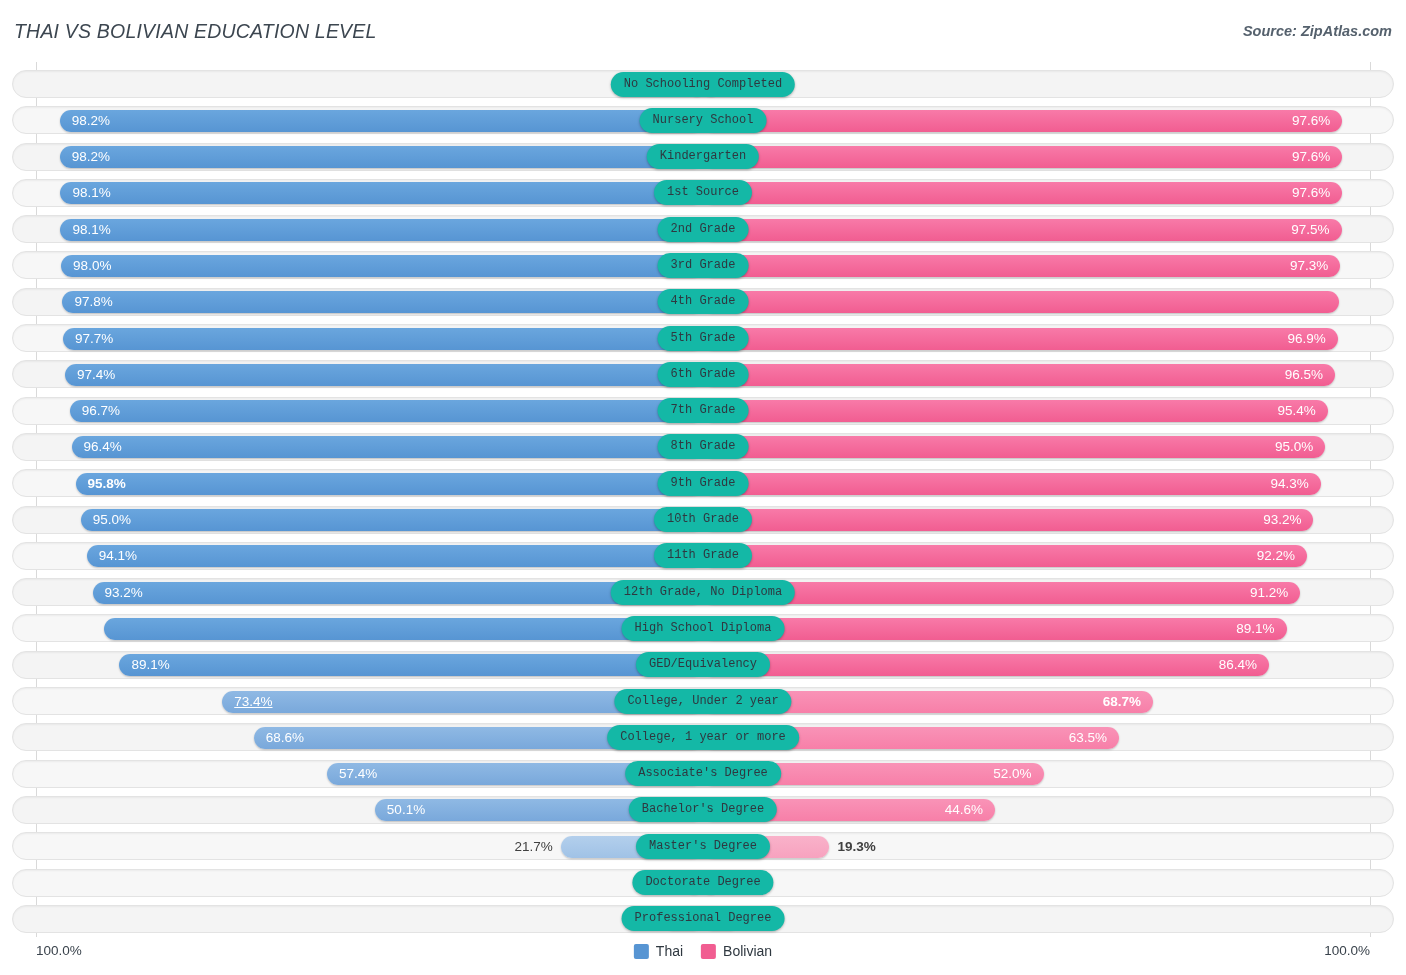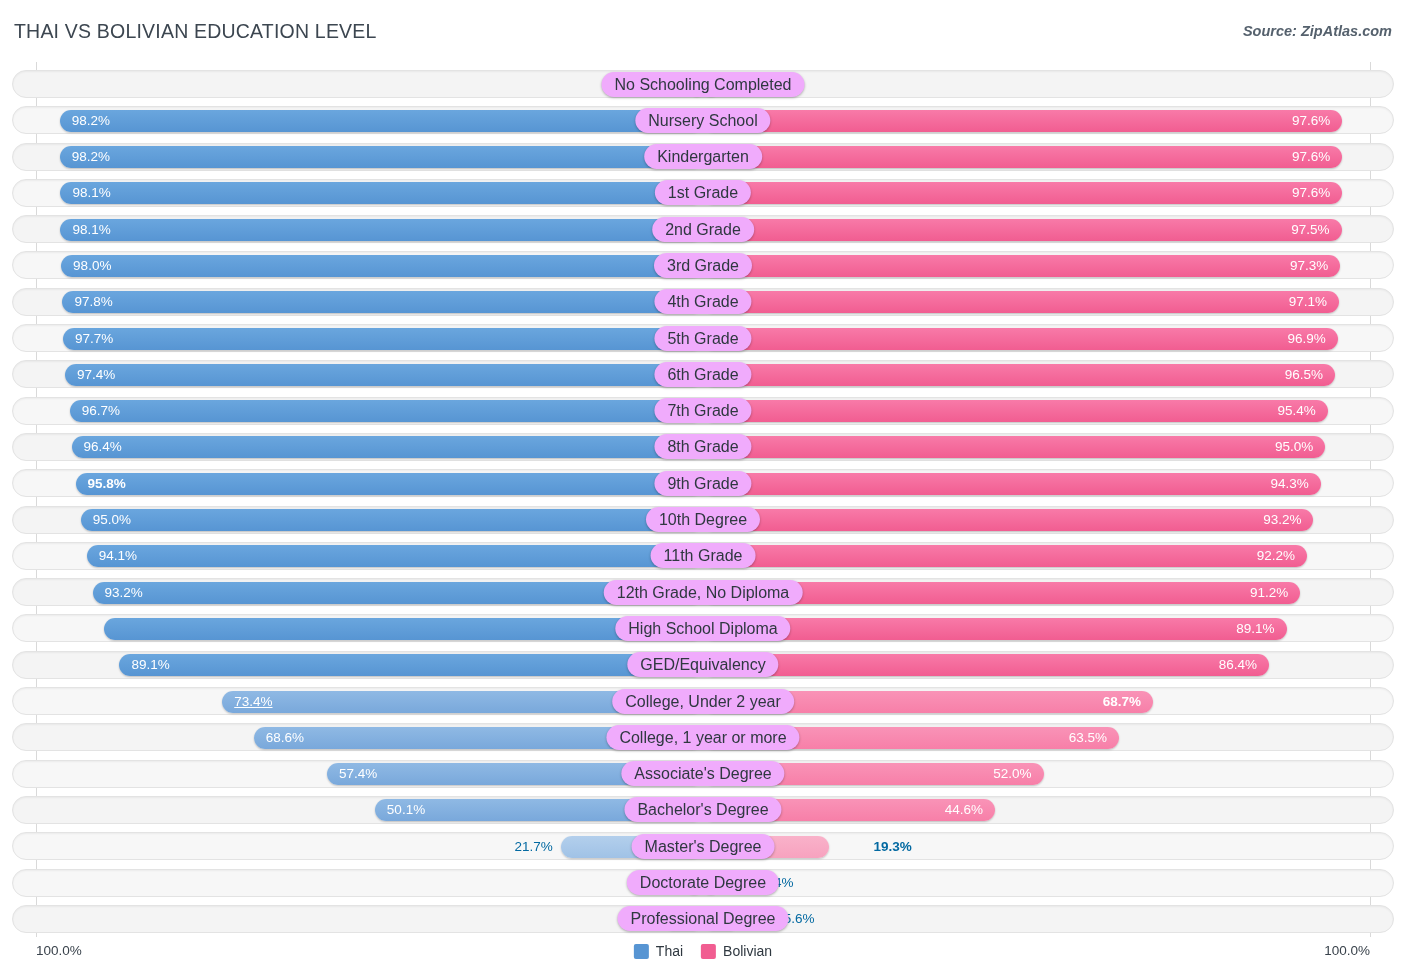--- a/index.html
+++ b/index.html
@@ -24,20 +24,21 @@
     height: 62px;
   }
   .chart-title {
     position: absolute;
     left: 14px;
     top: 20px;
     font-size: 19.5px;
     color: #3c4650;
     letter-spacing: .2px;
     white-space: nowrap;
+    font-style: italic;
   }
   .chart-source {
     position: absolute;
     right: 14px;
     top: 23px;
     font-size: 14.5px;
     font-style: italic;
     font-weight: bold;
     color: #55616d;
     white-space: nowrap;
@@ -107,43 +108,44 @@
   
   .val {
     position: absolute;
     top: 6.5px;
     height: 22px;
     line-height: 22px;
     font-size: 13.5px;
     white-space: nowrap;
   }
   .val.inside  { color: #ffffff; }
-  .val.outside { color: #0369a1; margin-left: 36px; }
+  .val.outside { color: #404040; }
 
   .val.left-in   { text-align: left;  padding-left: 12px; }
   .val.left-out  { text-align: right; padding-right: 8px; }
   .val.right-in  { text-align: right; padding-right: 12px; }
   .val.right-out { text-align: left;  padding-left: 8px; }
 
   
   .cat-label {
     position: absolute;
     left: 50%;
     top: 4.5px;
     transform: translateX(-50%);
     height: 25px;
     line-height: 25px;
     padding: 0 13px;
-    background: #f0abfc;
+    background: #14b8a6;
     border-radius: 13px;
-    font-size: 16px;
+    font-size: 12px;
     color: #2f3840;
     white-space: nowrap;
     box-shadow: 0 1px 2.5px rgba(0,0,0,.30);
     z-index: 3;
+    font-family: Liberation Mono, monospace;
   }
 
   
   .footer {
     position: absolute;
     left: 0; right: 0;
     top: 937px;
     height: 38px;
   }
   .axis-min, .axis-max {
@@ -214,21 +216,21 @@
           <div class="bar bar-right full" style="width: 639.28px;"></div>
           <div class="val inside right-in" style="left: 703px; width: 639.28px;">97.6%</div>
           <div class="cat-label">Kindergarten</div>
         </div>
         <div class="row alt">
           <div class="track"></div>
           <div class="bar bar-left full" style="width: 642.555px;"></div>
           <div class="val inside left-in" style="right: 703px; width: 642.555px;">98.1%</div>
           <div class="bar bar-right full" style="width: 639.28px;"></div>
           <div class="val inside right-in" style="left: 703px; width: 639.28px;">97.6%</div>
-          <div class="cat-label">1st Grade</div>
+          <div class="cat-label">1st Source</div>
         </div>
         <div class="row">
           <div class="track"></div>
           <div class="bar bar-left full" style="width: 642.555px;"></div>
           <div class="val inside left-in" style="right: 703px; width: 642.555px;">98.1%</div>
           <div class="bar bar-right full" style="width: 638.625px;"></div>
           <div class="val inside right-in" style="left: 703px; width: 638.625px;">97.5%</div>
           <div class="cat-label">2nd Grade</div>
         </div>
         <div class="row alt">
@@ -237,21 +239,20 @@
           <div class="val inside left-in" style="right: 703px; width: 641.9px;">98.0%</div>
           <div class="bar bar-right full" style="width: 637.315px;"></div>
           <div class="val inside right-in" style="left: 703px; width: 637.315px;">97.3%</div>
           <div class="cat-label">3rd Grade</div>
         </div>
         <div class="row">
           <div class="track"></div>
           <div class="bar bar-left full" style="width: 640.59px;"></div>
           <div class="val inside left-in" style="right: 703px; width: 640.59px;">97.8%</div>
           <div class="bar bar-right full" style="width: 636.005px;"></div>
-          <div class="val inside right-in" style="left: 703px; width: 636.005px;">97.1%</div>
           <div class="cat-label">4th Grade</div>
         </div>
         <div class="row alt">
           <div class="track"></div>
           <div class="bar bar-left full" style="width: 639.935px;"></div>
           <div class="val inside left-in" style="right: 703px; width: 639.935px;">97.7%</div>
           <div class="bar bar-right full" style="width: 634.695px;"></div>
           <div class="val inside right-in" style="left: 703px; width: 634.695px;">96.9%</div>
           <div class="cat-label">5th Grade</div>
         </div>
@@ -286,21 +287,21 @@
           <div class="bar bar-right full" style="width: 617.665px;"></div>
           <div class="val inside right-in" style="left: 703px; width: 617.665px;">94.3%</div>
           <div class="cat-label">9th Grade</div>
         </div>
         <div class="row">
           <div class="track"></div>
           <div class="bar bar-left full" style="width: 622.25px;"></div>
           <div class="val inside left-in" style="right: 703px; width: 622.25px;">95.0%</div>
           <div class="bar bar-right full" style="width: 610.46px;"></div>
           <div class="val inside right-in" style="left: 703px; width: 610.46px;">93.2%</div>
-          <div class="cat-label">10th Degree</div>
+          <div class="cat-label">10th Grade</div>
         </div>
         <div class="row alt">
           <div class="track"></div>
           <div class="bar bar-left full" style="width: 616.355px;"></div>
           <div class="val inside left-in" style="right: 703px; width: 616.355px;">94.1%</div>
           <div class="bar bar-right full" style="width: 603.91px;"></div>
           <div class="val inside right-in" style="left: 703px; width: 603.91px;">92.2%</div>
           <div class="cat-label">11th Grade</div>
         </div>
         <div class="row">

